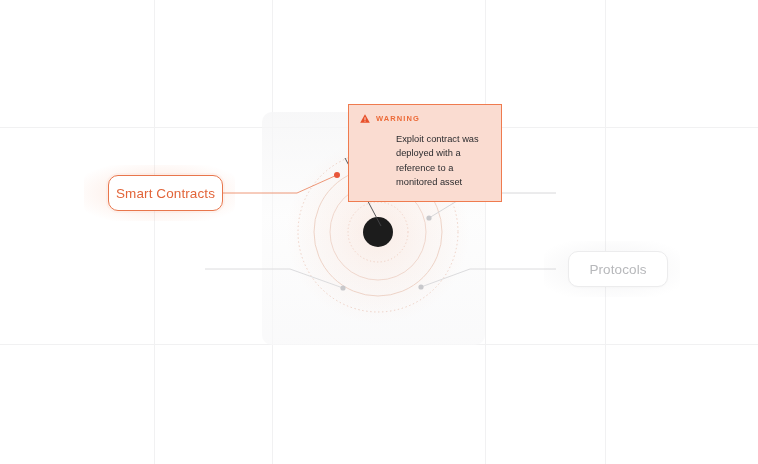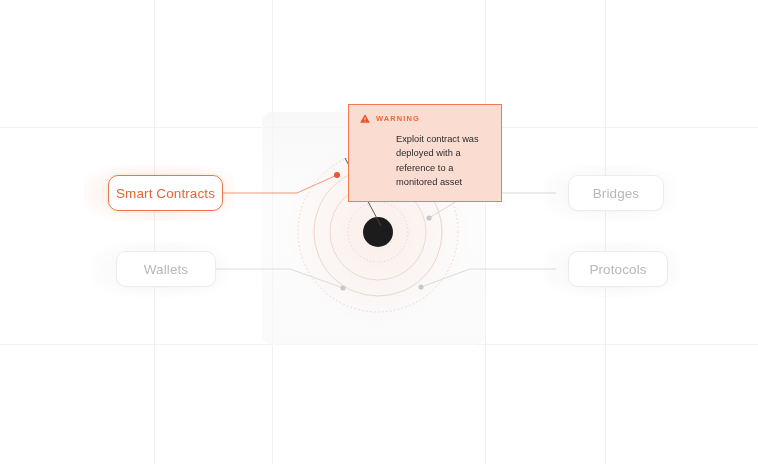--- a/index.html
+++ b/index.html
@@ -195,33 +195,21 @@
     <circle cx="421" cy="287" r="2.6" fill="#c8c8cb"></circle>
   </svg>
 
   <div class="node-wrap" style="left:96px; top:175px;">
     <div class="halo warn"></div>
     <div class="node warn" style="width:115px; height:36px;">
       <span>Smart Contracts</span>
     </div>
   </div>
 
-  <div class="node-wrap" style="left:104px; top:251px;">
-    <div class="halo calm"></div>
-    <div class="node calm" style="width:100px; height:36px;">
-      <span>Wallets</span>
-    </div>
-  </div>
-
-  <div class="node-wrap" style="left:556px; top:175px;">
-    <div class="halo calm"></div>
-    <div class="node calm" style="width:96px; height:36px;">
-      <span>Bridges</span>
-    </div>
-  </div>
+
 
   <div class="node-wrap" style="left:556px; top:251px;">
     <div class="halo calm"></div>
     <div class="node calm" style="width:100px; height:36px;">
       <span>Protocols</span>
     </div>
   </div>
 
   <div class="callout">
     <div class="callout-head">

